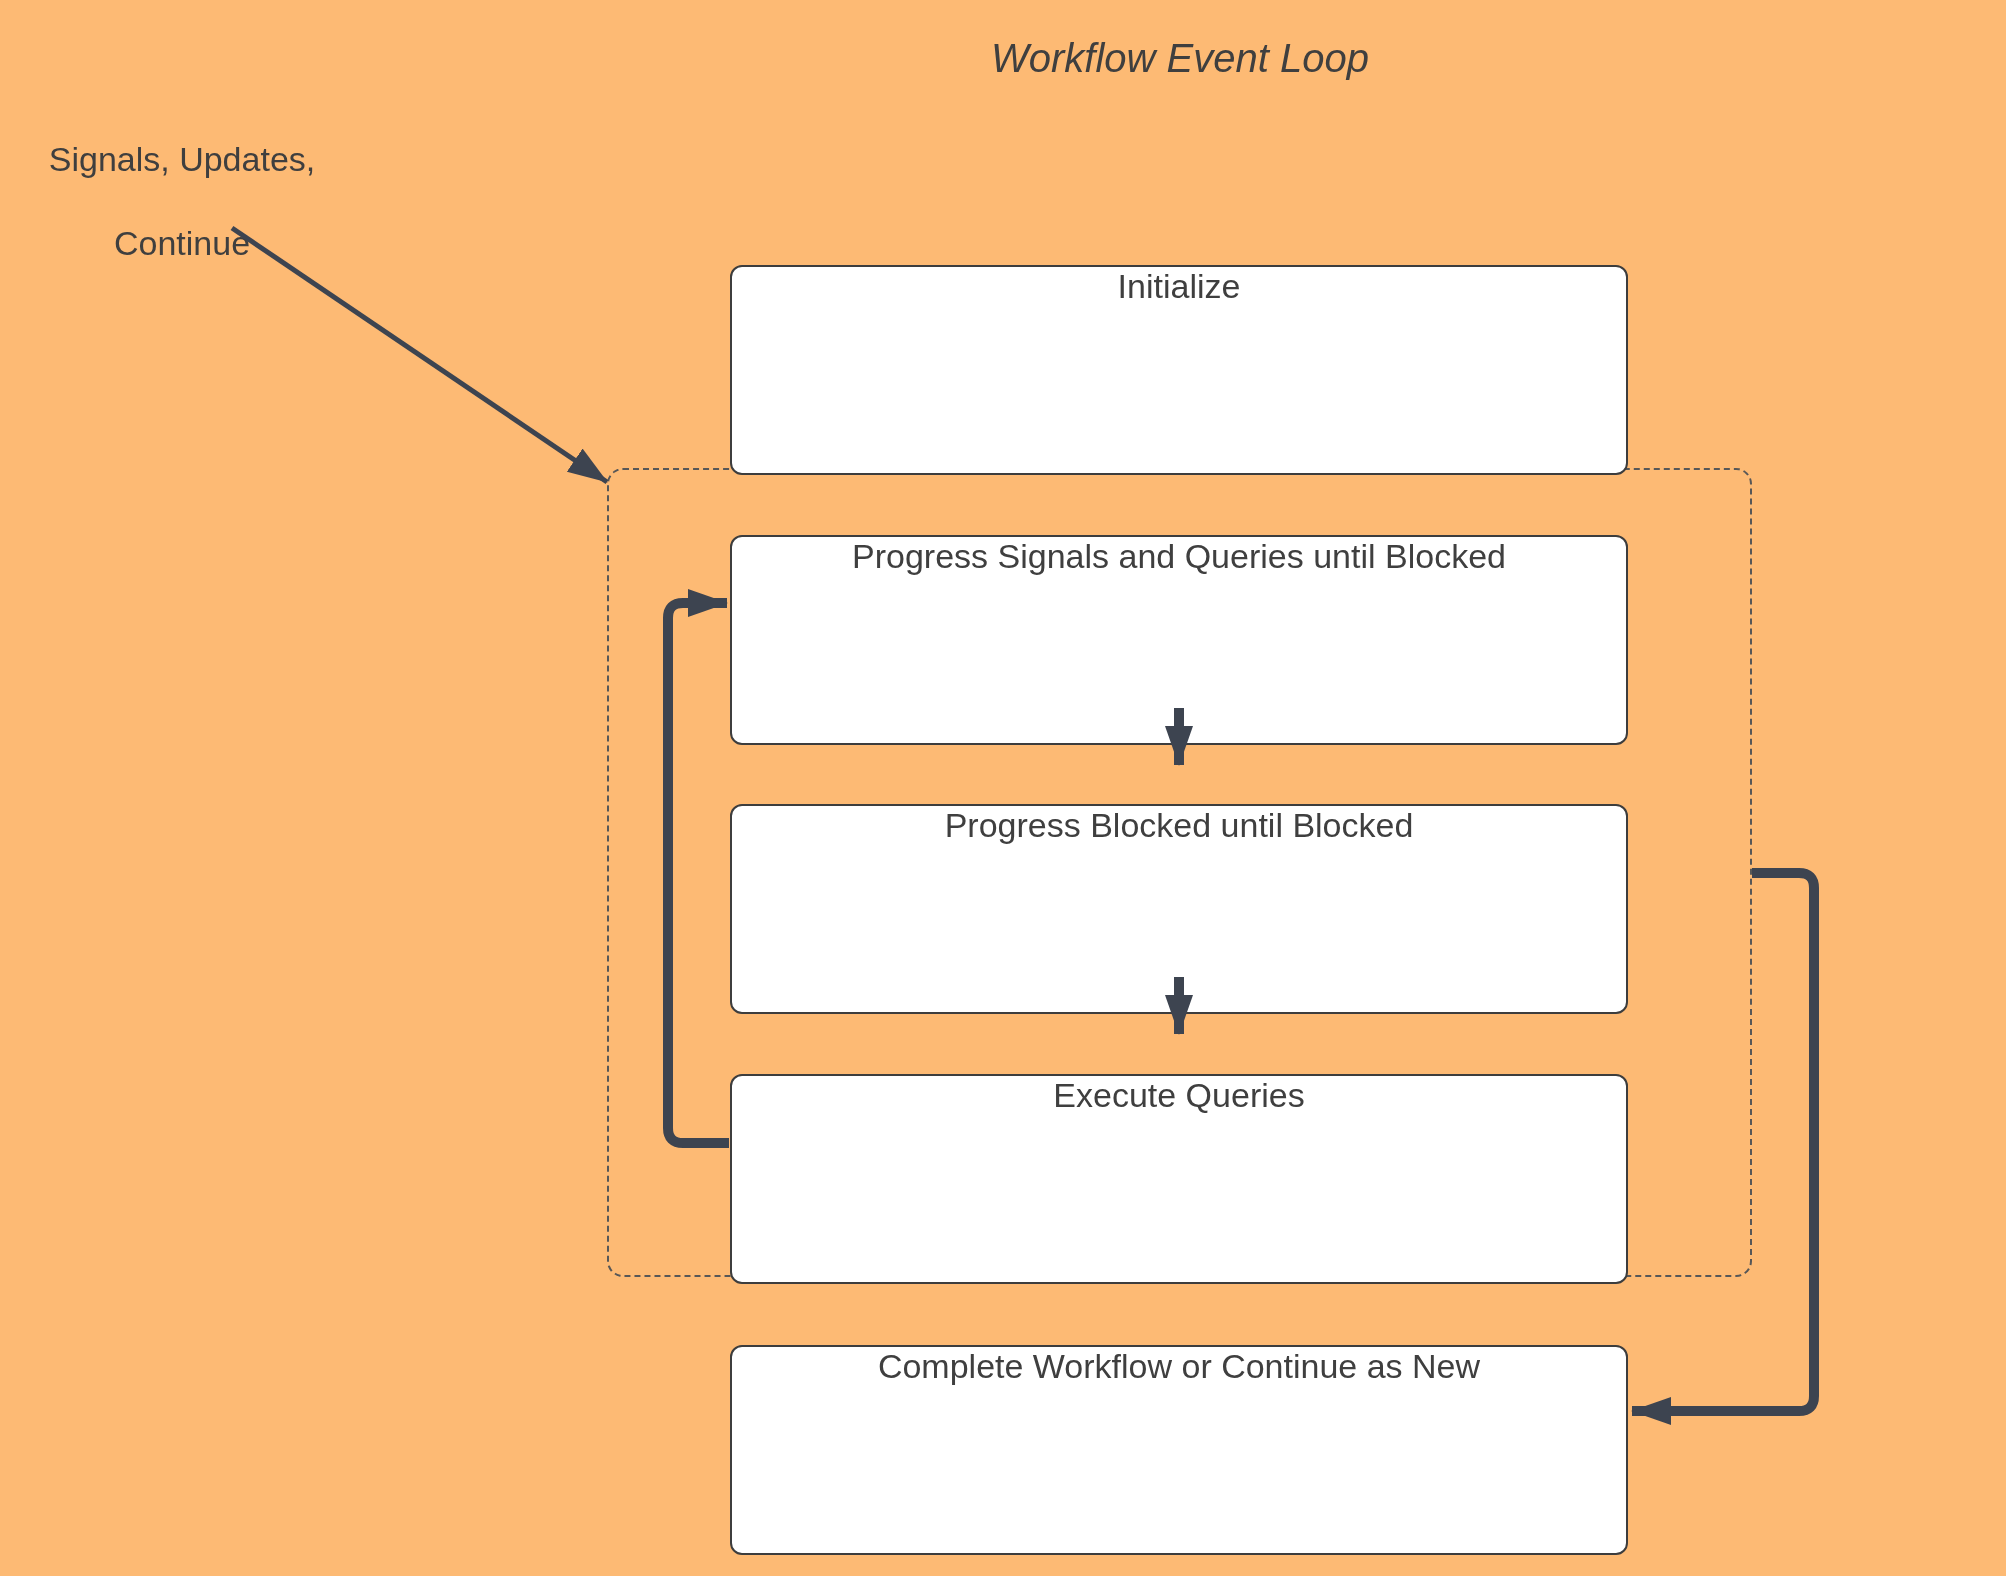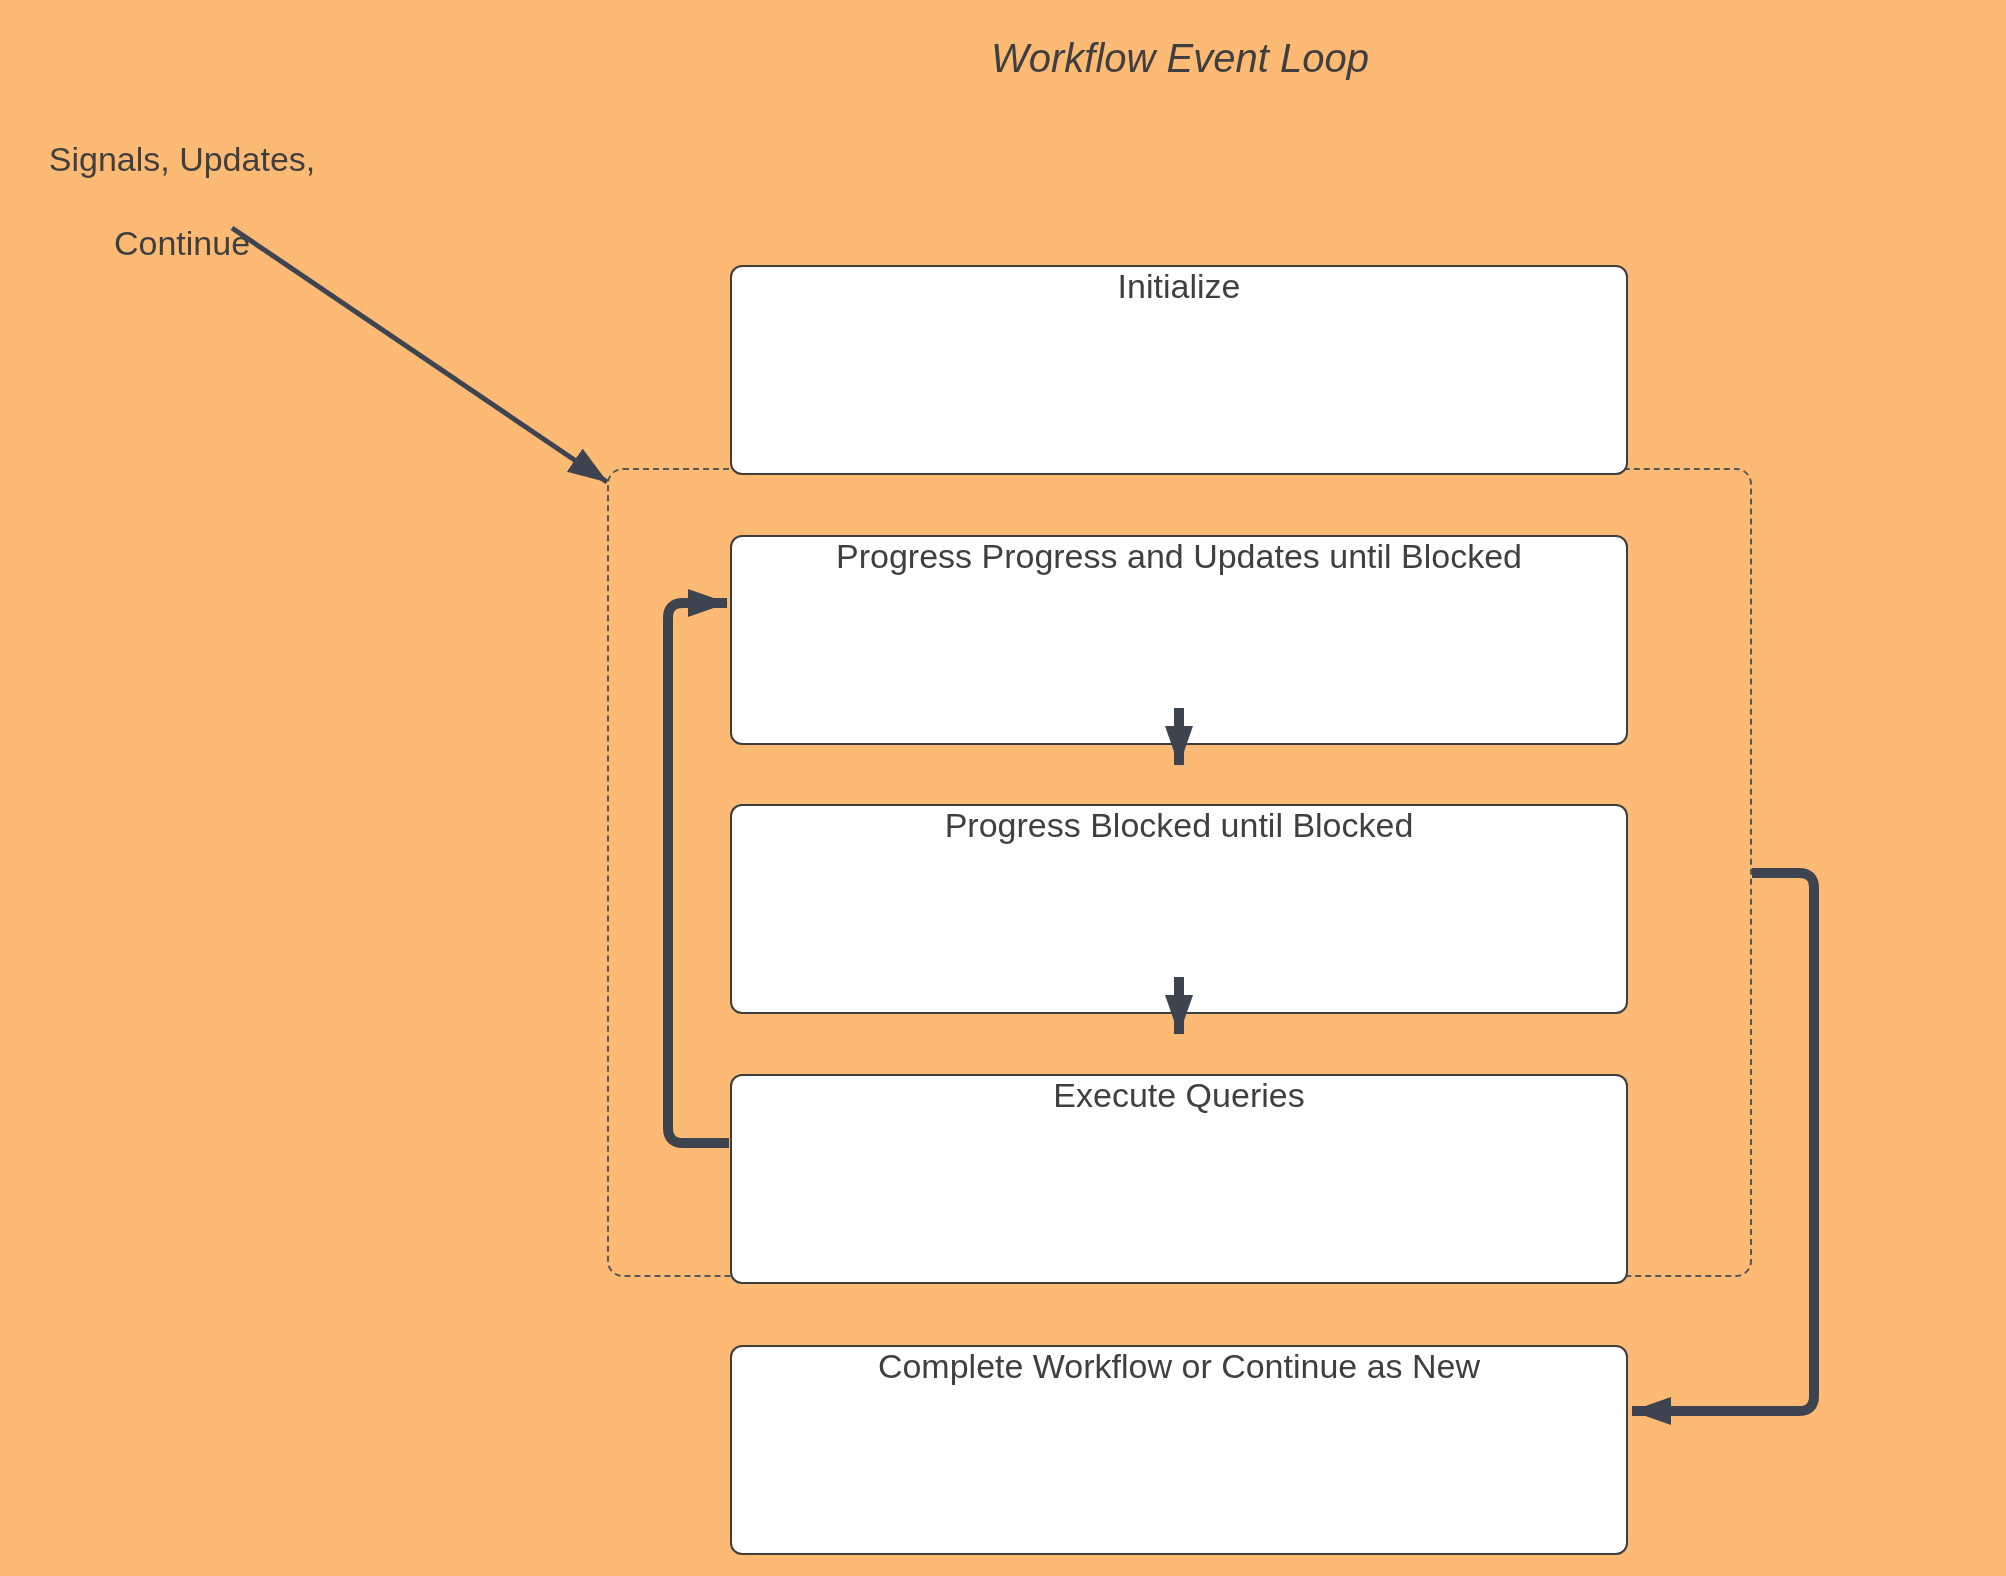--- a/index.html
+++ b/index.html
@@ -73,21 +73,21 @@
   <div class="ext-label"><span>Signals, Updates,</span><br>
 <span>Continue</span></div>
 
   <div class="node node-initialize">
     <span>Initialize</span>
   </div>
 
   <div class="dashed-group"></div>
 
   <div class="node node-progress-signals">
-    <span>Progress Progress and Updates until Blocked</span>
+    <span>Progress Signals and Queries until Blocked</span>
   </div>
 
   <div class="node node-progress-workflow">
     <span>Progress Blocked until Blocked</span>
   </div>
 
   <div class="node node-complete">
     <span>Complete Workflow or Continue as New</span>
   </div>
 

